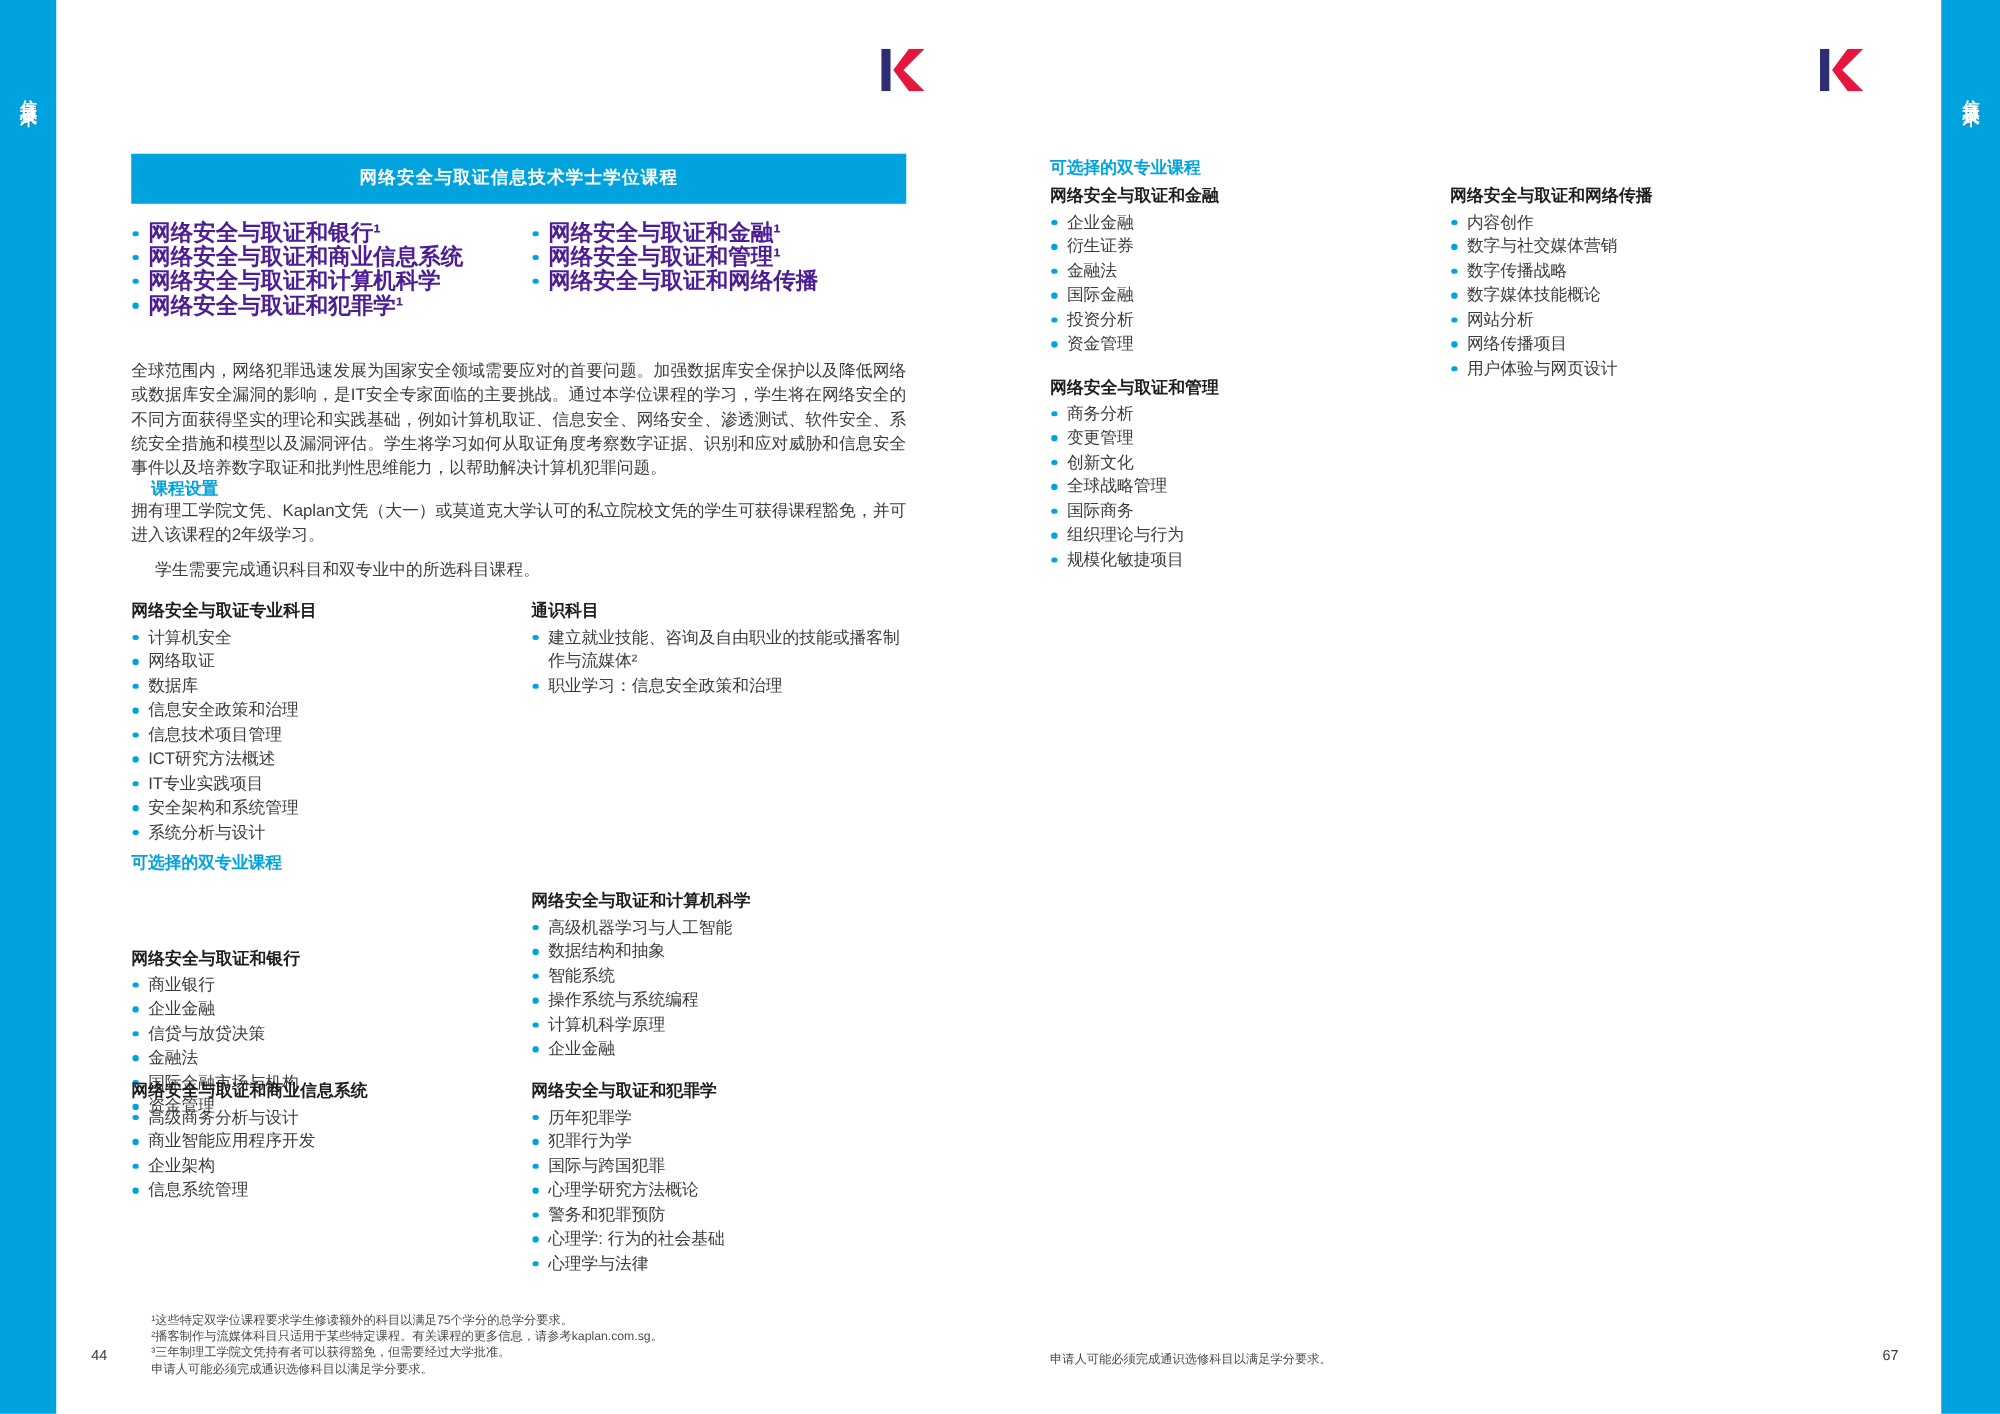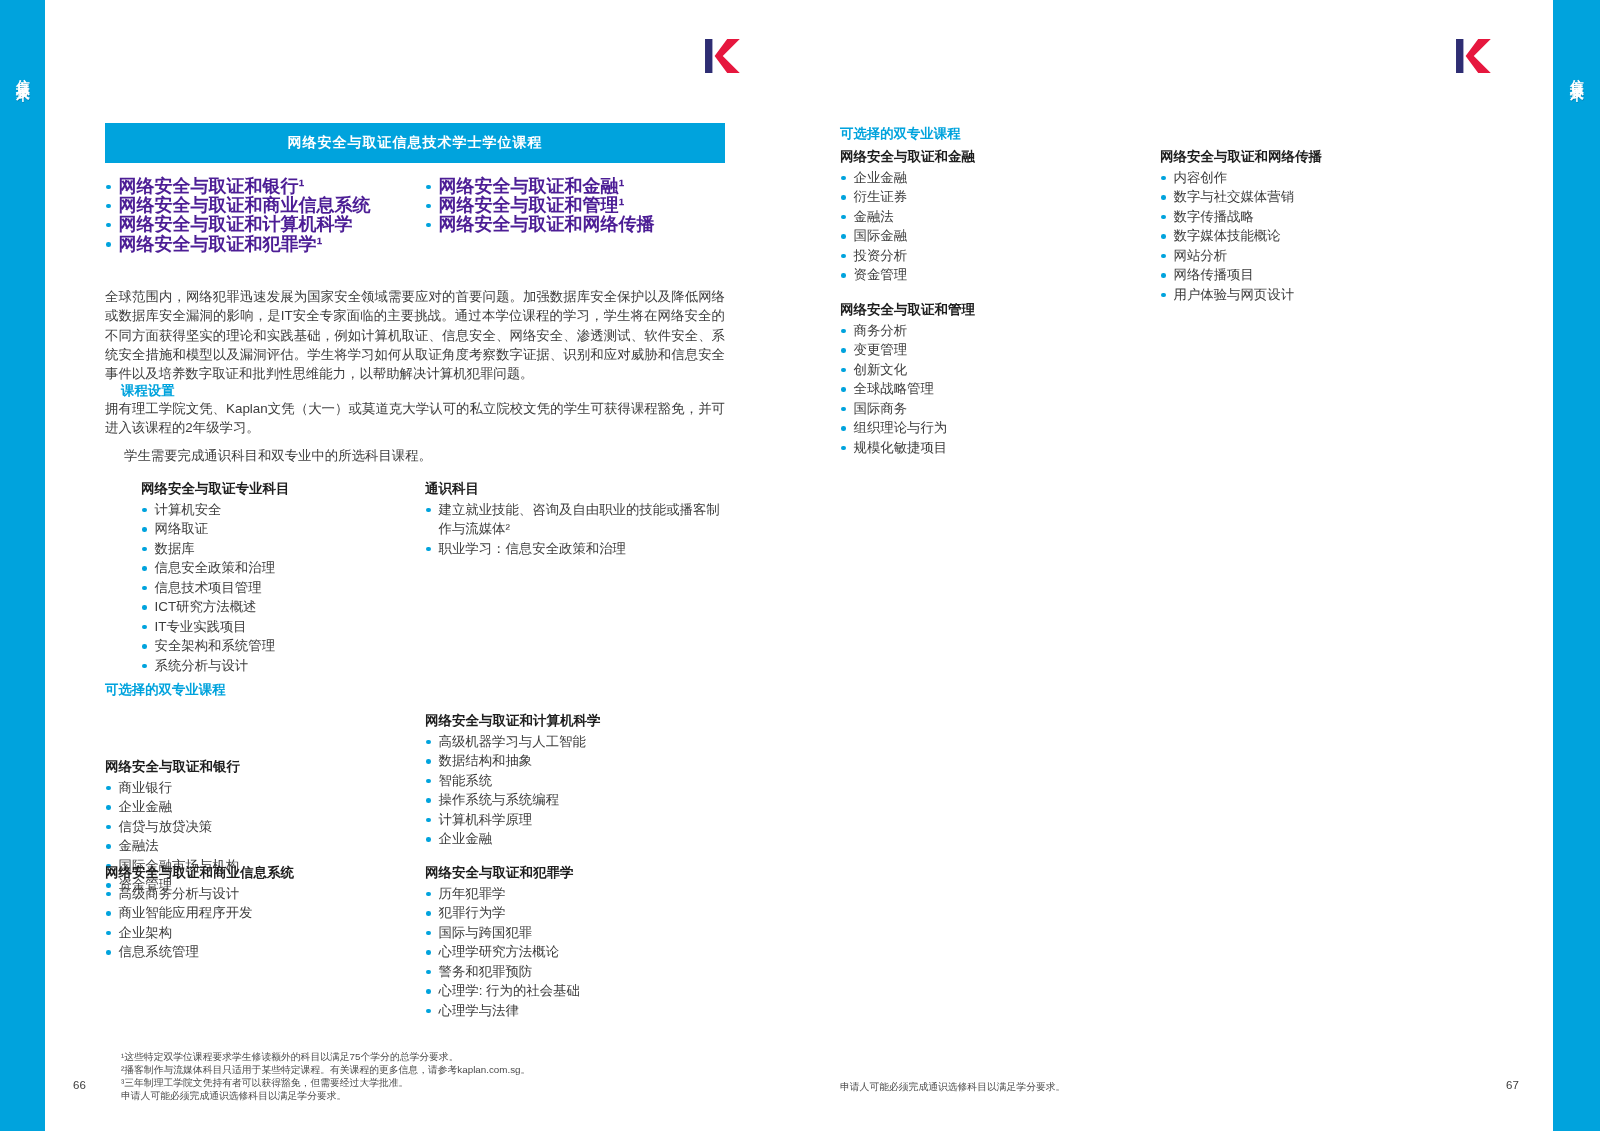--- a/index.html
+++ b/index.html
@@ -60,21 +60,21 @@
     font-size:13.4px; line-height:19.3px; text-align:justify; color:#3c3c3c;
   }
 
   .cyan-heading { font-weight:bold; color:#00a3dd; font-size:13.4px; line-height:19px; }
   #cs-heading { position:absolute; top:381px; left:0;margin-left:16px; }
   #cs-body { position:absolute; top:399px; left:0; width:620px; font-size:13.4px; line-height:19.3px; text-align:justify; }
   #cs-note { position:absolute; top:447px; left:0; width:620px; font-size:13.4px;margin-left:19px; }
 
   .group-title { font-weight:bold; font-size:13.5px; color:#1e1e1e; line-height:19.5px; margin-bottom:1px; }
 
-  #subjects-core    { position:absolute; left:0;   top:479px; width:308px;margin-left:36px; }
+  #subjects-core    { position:absolute; left:0;   top:479px; width:308px; }
   #subjects-general { position:absolute; left:320px; top:479px; width:302px; }
 
   #electives-heading-left { position:absolute; top:680px; left:0; }
 
   #group-banking { position:absolute; left:0;    top:711px; width:308px;margin-top:46px; }
   #group-cs      { position:absolute; left:320px; top:711px; width:302px; }
   #group-bis     { position:absolute; left:0;    top:863px; width:308px; }
   #group-crim    { position:absolute; left:320px; top:863px; width:302px; }
 
   .footnotes { position:absolute; left:16px; top:1051px; width:580px; }
@@ -442,14 +442,14 @@
         <div class="li">
           <span class="dot"></span>
           <span class="li-text">规模化敏捷项目</span>
         </div>
       </div>
   </div>
 
   <div class="footer-note">申请人可能必须完成通识选修科目以满足学分要求。</div>
 </div>
 
-<div class="page-num" id="pn-left">66</div>
+<div class="page-num" id="pn-left">44</div>
 <div class="page-num" id="pn-right">67</div>
 
 </body></html>

